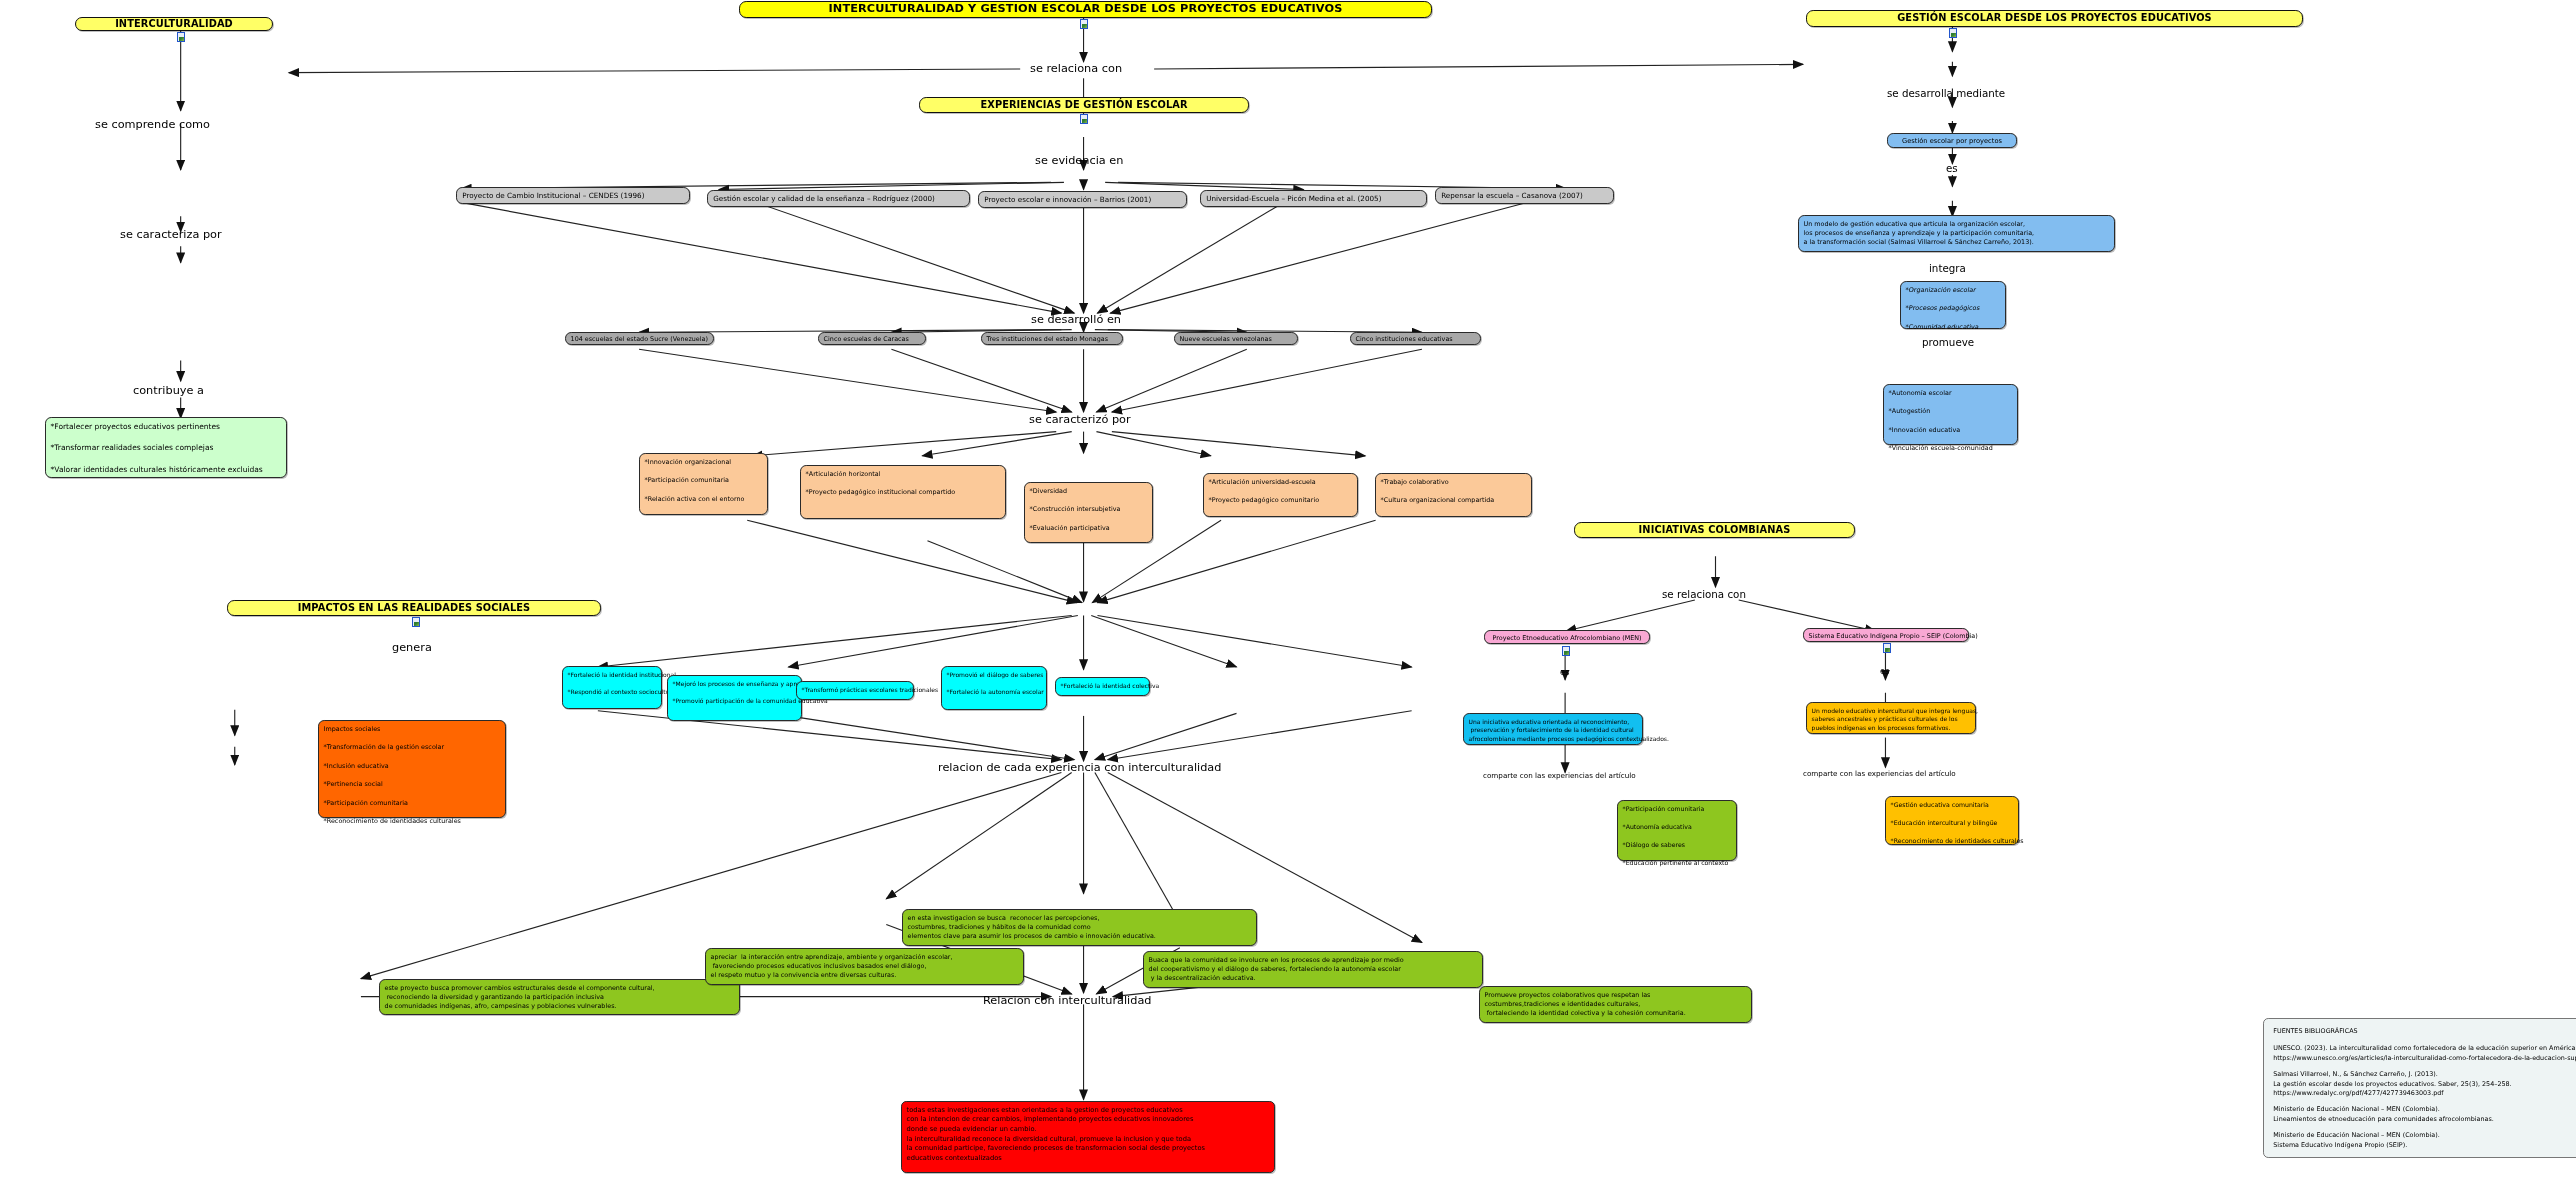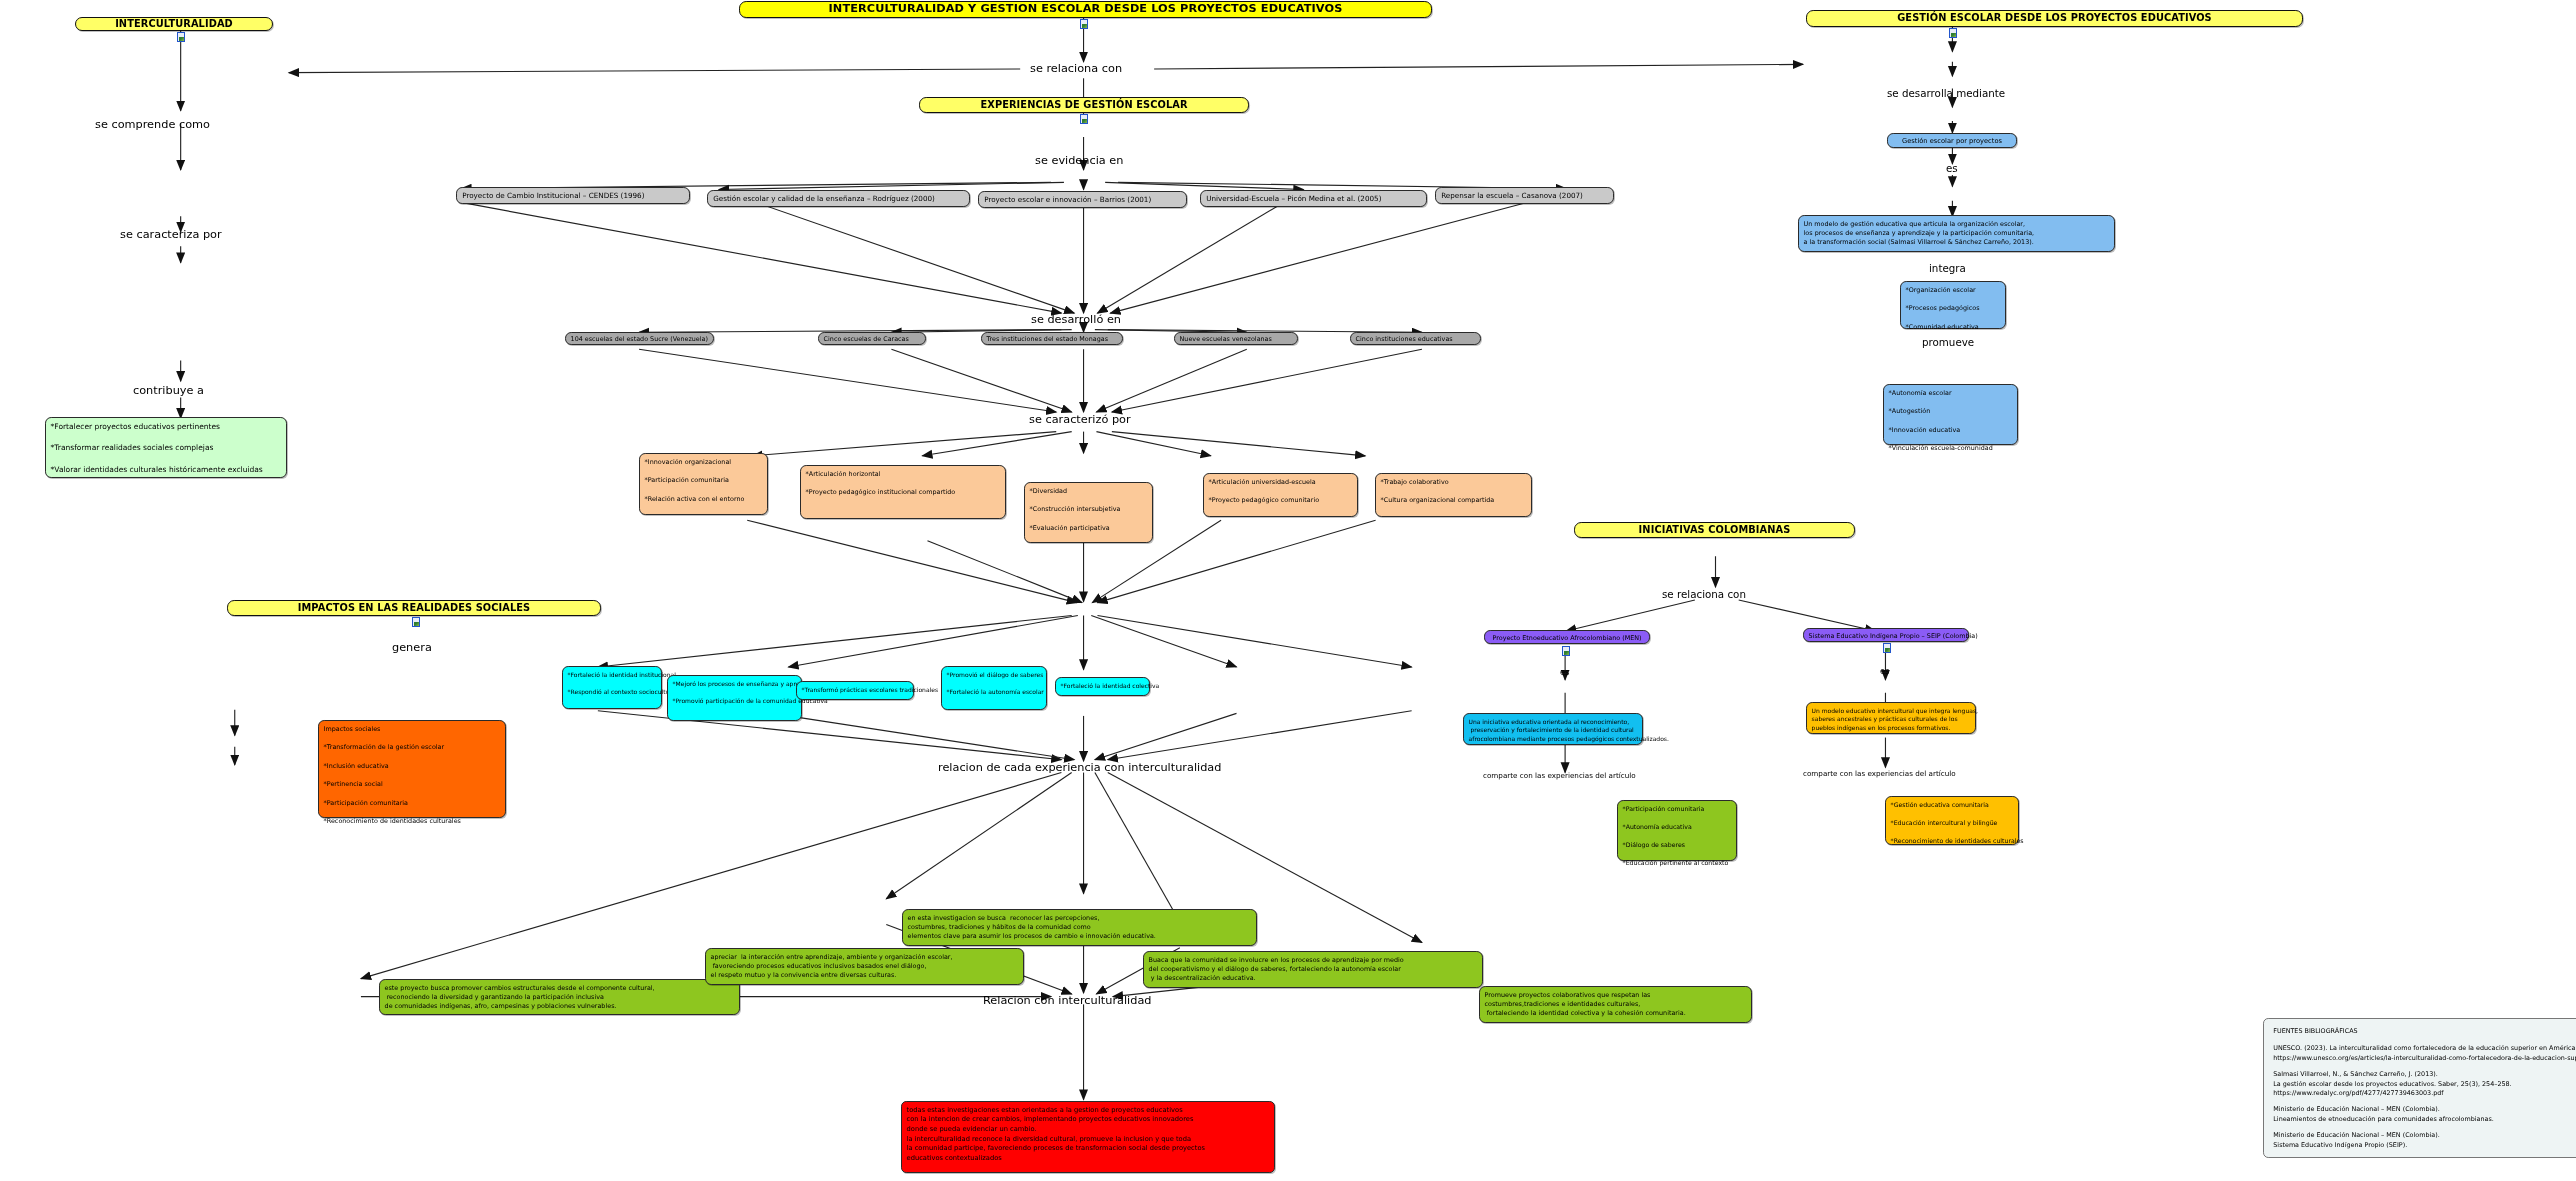--- a/index.html
+++ b/index.html
@@ -17,21 +17,21 @@
            font-weight:bold;letter-spacing:0.1px;display:flex;align-items:center;
            justify-content:center;text-align:center;}
   .n-title.big{background:#ffff00;}
 
   .n-green{background:#ccffcc;}
   .n-grey{background:#c9c9c9;}
   .n-grey2{background:#a8a8a8;}
   .n-orange{background:#fbc999;}
   .n-cyan{background:#00ffff;}
   .n-blue{background:#82bdf0;}
-  .n-pink{background:#8b5cf6;}
+  .n-pink{background:#f9a8d4;}
   .n-cyan2{background:#12bff0;}
   .n-amber{background:#ffc000;}
   .n-lime{background:#8ec61f;}
   .n-redbig{background:#ff0000;}
   .n-orangebig{background:#ff6600;}
   .n-biblio{background:#eef4f4;border:0.7px solid #777;border-radius:5.2px;
             box-shadow:none;}
 
   .linklabel{position:absolute;color:#000;white-space:nowrap;
              background:transparent;}
@@ -362,21 +362,21 @@
   <div class="linklabel" style="left:1946px;top:162px;font-size:10.3px;">es</div>
 
   <div class="node n-blue pad" style="left:1798px;top:215px;width:317px;height:37px;font-size:6.4px;">
     <span class="ln">Un modelo de gestión educativa que articula la organización escolar,
 los procesos de enseñanza y aprendizaje y la participación comunitaria,
 a la transformación social (Salmasi Villarroel &amp; Sánchez Carreño, 2013).</span>
   </div>
 
   <div class="linklabel" style="left:1929px;top:262px;font-size:10.3px;">integra</div>
 
-  <div class="node n-blue pad" style="left:1900px;top:281px;width:106px;height:48px;font-size:6.4px;">
+  <div class="node n-blue pad" style="left:1900px;top:281px;width:106px;height:48px;font-size:6.4px;font-style:italic;">
     <span class="ln">*Organización escolar
 
 *Procesos pedagógicos
 
 *Comunidad educativa</span>
   </div>
 
   <div class="linklabel" style="left:1922px;top:336px;font-size:10.3px;">promueve</div>
 
   <div class="node n-blue pad" style="left:1883px;top:384px;width:135px;height:61px;font-size:6.4px;">

